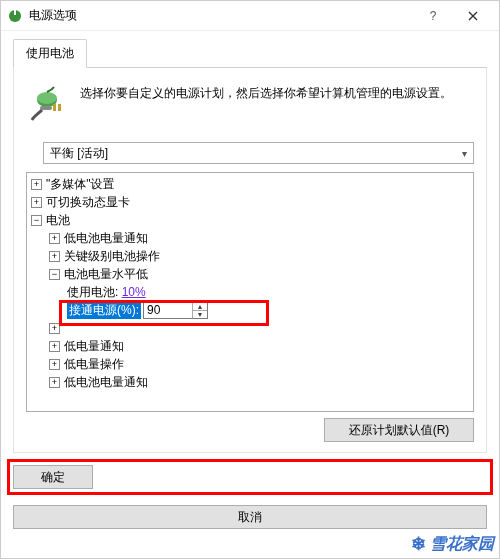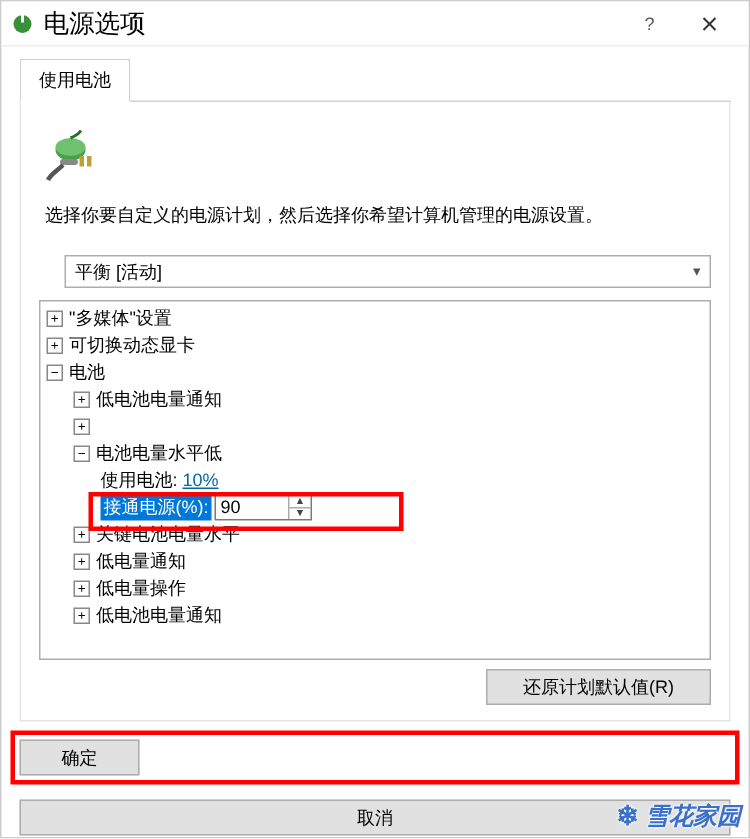--- a/index.html
+++ b/index.html
@@ -12,30 +12,30 @@
     position: relative;
     overflow: hidden;
     color: #000;
   }
   .window { width: 500px; height: 559px; border: 1px solid #ccc; background: #fff; }
   .titlebar {
     height: 30px; display: flex; align-items: center; padding: 0 6px;
     background: #fff; border-bottom: 1px solid #eee;
   }
   .titlebar .icon { width: 16px; height: 16px; margin-right: 6px; display:flex;align-items:center;justify-content:center;}
-  .titlebar .title { flex: 1; font-size: 17px; font-family: Liberation Serif, serif; }
+  .titlebar .title { flex: 1; font-size: 12px; font-family: Liberation Serif, serif; }
   .titlebar .winbtn { width: 40px; height: 28px; display: flex; align-items: center; justify-content: center; color: #555; }
   .client { padding: 8px 12px 10px 12px; }
   .tabs { display: flex; border-bottom: 1px solid #d0d0d0; }
   .tab {
     padding: 5px 12px; border: 1px solid #d0d0d0; border-bottom: 1px solid #fff;
     margin-bottom: -1px; background: #fff; border-radius: 2px 2px 0 0; font-size: 12px;
   }
   .panel { border: 1px solid #e5e5e5; border-top: none; padding: 12px 8px 8px 8px; }
-  .desc-row { display: flex; gap: 10px; padding: 4px 8px 14px 8px; flex-direction: column; }
+  .desc-row { display: flex; gap: 10px; padding: 4px 8px 14px 8px; }
   .plug-icon { width: 40px; height: 40px; flex: 0 0 40px; }
   .desc-text { font-size: 12px; line-height: 1.5; }
   .combo-row { margin: 4px 4px 8px 21px; }
   .combo {
     width: 100%; height: 22px; border: 1px solid #adadad; background: #fff;
     display: flex; align-items: center; justify-content: space-between;
     padding: 0 6px; font-size: 12px;
   }
   .combo .chev { font-size: 10px; color: #555; }
   .tree-wrap {
@@ -45,21 +45,21 @@
   .tree-row { display: flex; align-items: center; height: 18px; padding: 0 4px; white-space: nowrap; }
   .expander {
     width: 11px; height: 11px; border: 1px solid #888; margin-right: 4px;
     display: inline-flex; align-items: center; justify-content: center;
     font-size: 9px; line-height: 1; background: #fff; flex: 0 0 11px;
   }
   .ind0 { padding-left: 4px; }
   .ind1 { padding-left: 22px; }
   .ind2 { padding-left: 40px; }
   .tree-label { font-size: 12px; }
-  .link-blue { color: #0369a1; text-decoration: underline; cursor: pointer; }
+  .link-blue { color: #6d28d9; text-decoration: underline; cursor: pointer; }
   .sel-label {
     background: #0078d7; color: #fff; padding: 0 2px;
   }
   .spin {
     display: inline-flex; align-items: center; margin-left: 2px;
     border: 1px solid #7a7a7a; height: 18px; background: #fff;
   }
   .spin input {
     width: 48px; border: none; outline: none; font-size: 12px; padding: 0 3px;
     height: 16px;
@@ -160,20 +160,21 @@
           <span class="tree-label">电池</span>
         </div>
 
         <div class="tree-row ind1">
           <span class="expander">+</span>
           <span class="tree-label">低电池电量通知</span>
         </div>
 
         <div class="tree-row ind1">
           <span class="expander">+</span>
+          <span class="tree-label">关键级别电池操作</span>
         </div>
 
         <div class="tree-row ind1">
           <span class="expander">−</span>
           <span class="tree-label">电池电量水平低</span>
         </div>
 
         <div class="tree-row ind2">
           <span class="tree-label">使用电池:</span>
           <span>&nbsp;</span>
@@ -186,21 +187,20 @@
             <input type="text" value="90" style="">
             <span class="updn">
               <div>▲</div>
               <div>▼</div>
             </span>
           </span>
         </div>
 
         <div class="tree-row ind1">
           <span class="expander">+</span>
-          <span class="tree-label">关键电池电量水平</span>
         </div>
 
         <div class="tree-row ind1">
           <span class="expander">+</span>
           <span class="tree-label">低电量通知</span>
         </div>
 
         <div class="tree-row ind1">
           <span class="expander">+</span>
           <span class="tree-label">低电量操作</span>

